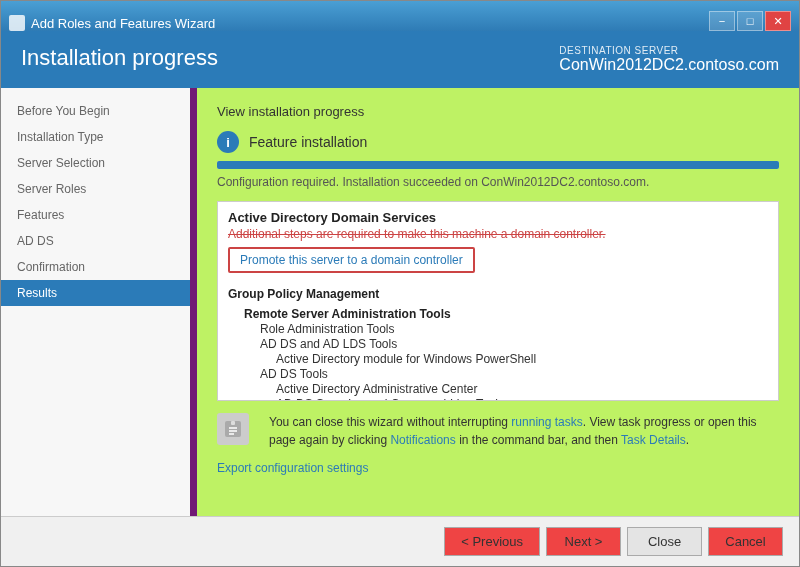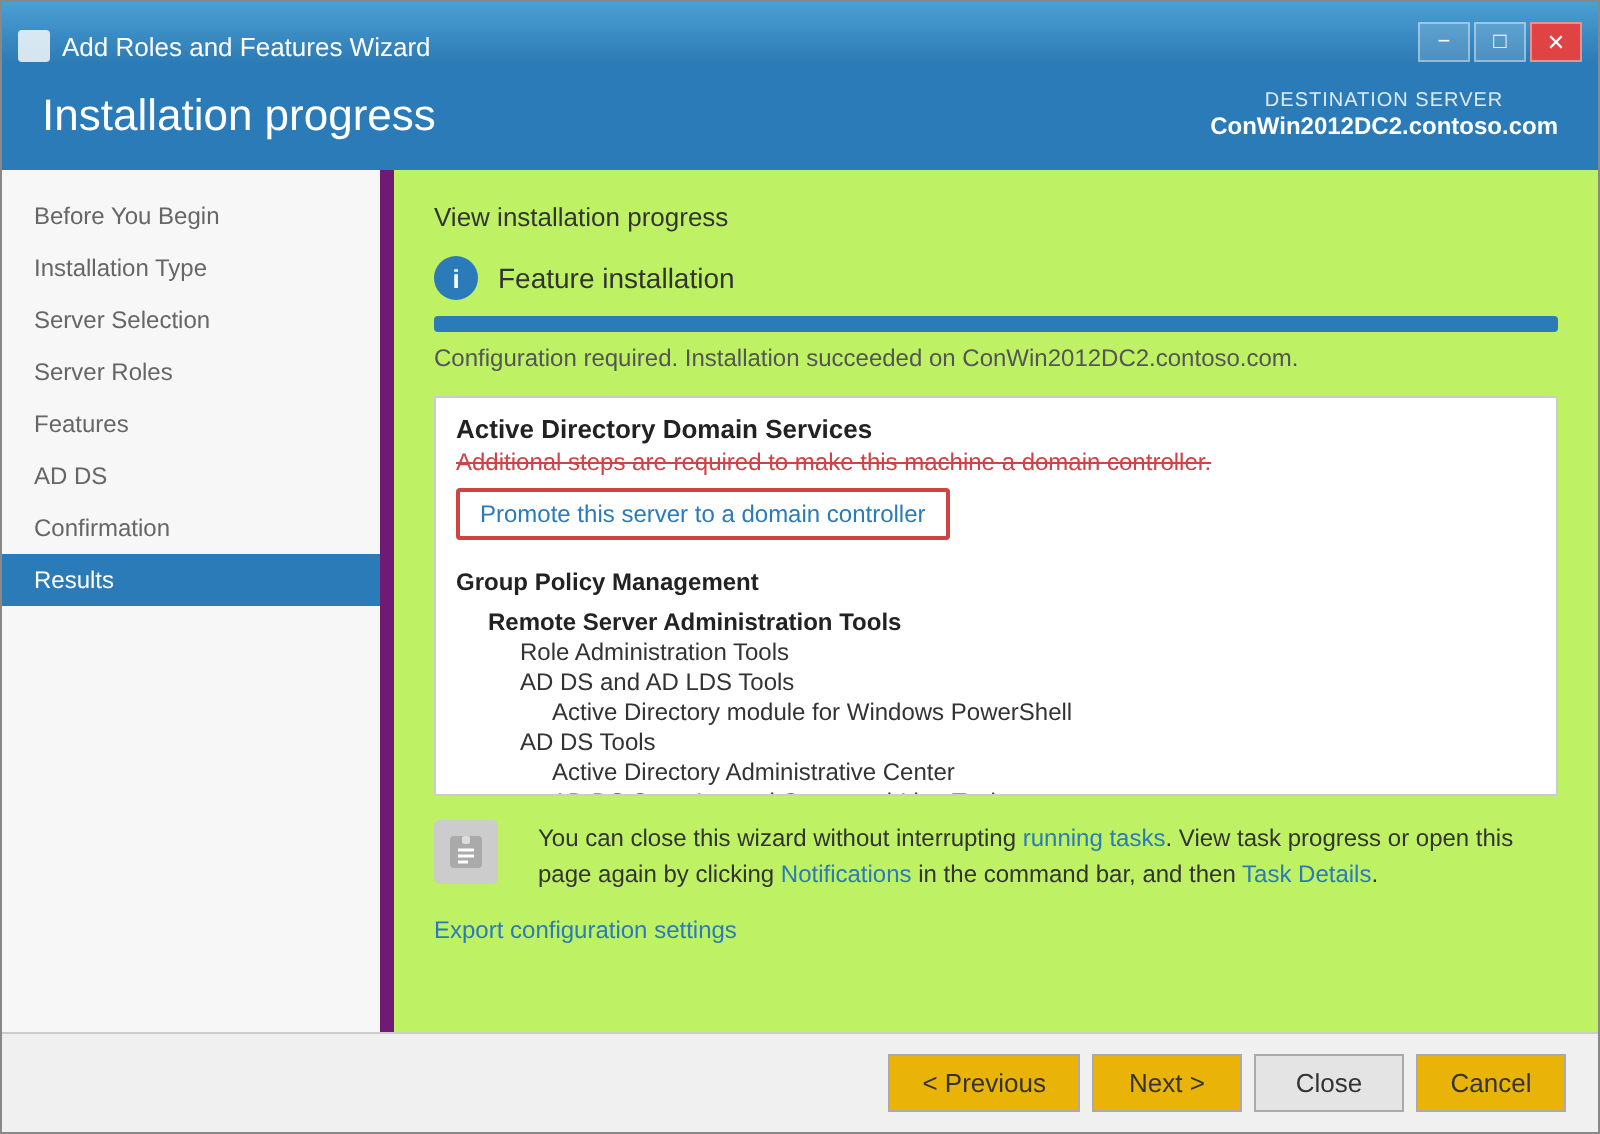--- a/index.html
+++ b/index.html
@@ -22,23 +22,23 @@
     }
     .title-btn.close-btn { background: #e04343; }
 
     .content { display: flex; flex-direction: column; flex: 1; background: #bef264; }
 
     .header-area {
       background: #2b7bb8; padding: 14px 20px 14px 20px;
       display: flex; align-items: flex-start; justify-content: space-between;
     }
     .header-title { color: white; font-size: 22px; font-weight: 300; }
-    .destination-info { text-align: center; color: white; font-size: 11px; }
+    .destination-info { text-align: left; color: white; font-size: 11px; }
     .destination-label { font-size: 10px; text-transform: uppercase; letter-spacing: 0.5px; opacity: 0.85; }
-    .destination-server { font-size: 12px; font-weight: 700; }
+    .destination-server { font-size: 16px; font-weight: 400; }
 
     .main-area { display: flex; flex: 1; overflow: hidden; }
 
     .sidebar {
       width: 196px; background: #f7f7f7; border-right: 7px solid #701a75;
       padding: 10px 0; flex-shrink: 0;
     }
     .sidebar-item {
       padding: 6px 16px; color: #666; font-size: 12px; cursor: default;
     }
@@ -99,21 +99,21 @@
 
     .export-link { color: #2b7bb8; font-size: 12px; cursor: pointer; text-decoration: none; margin-top: 4px; display: inline-block; }
 
     .footer {
       background: #f0f0f0; border-top: 1px solid #ccc;
       padding: 10px 16px; display: flex; justify-content: flex-end; gap: 6px;
       align-items: center;
     }
     .footer-btn {
       padding: 6px 16px; font-size: 13px; border: 1px solid #aaa;
-      background: #eab308; cursor: pointer; min-width: 75px;
+      background: #ef4444; cursor: pointer; min-width: 75px;
       color: #333;
     }
     .footer-btn.default { background: #e4e4e4; font-weight: 500; }
   </style>
 </head>
 <body>
 
 <div class="window">
 
   <div class="title-bar">

